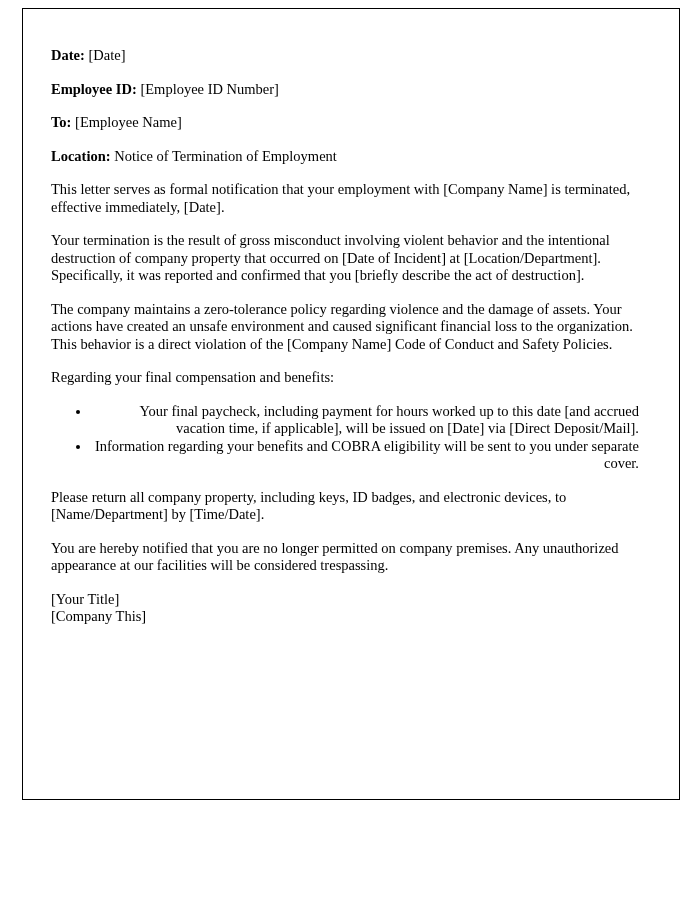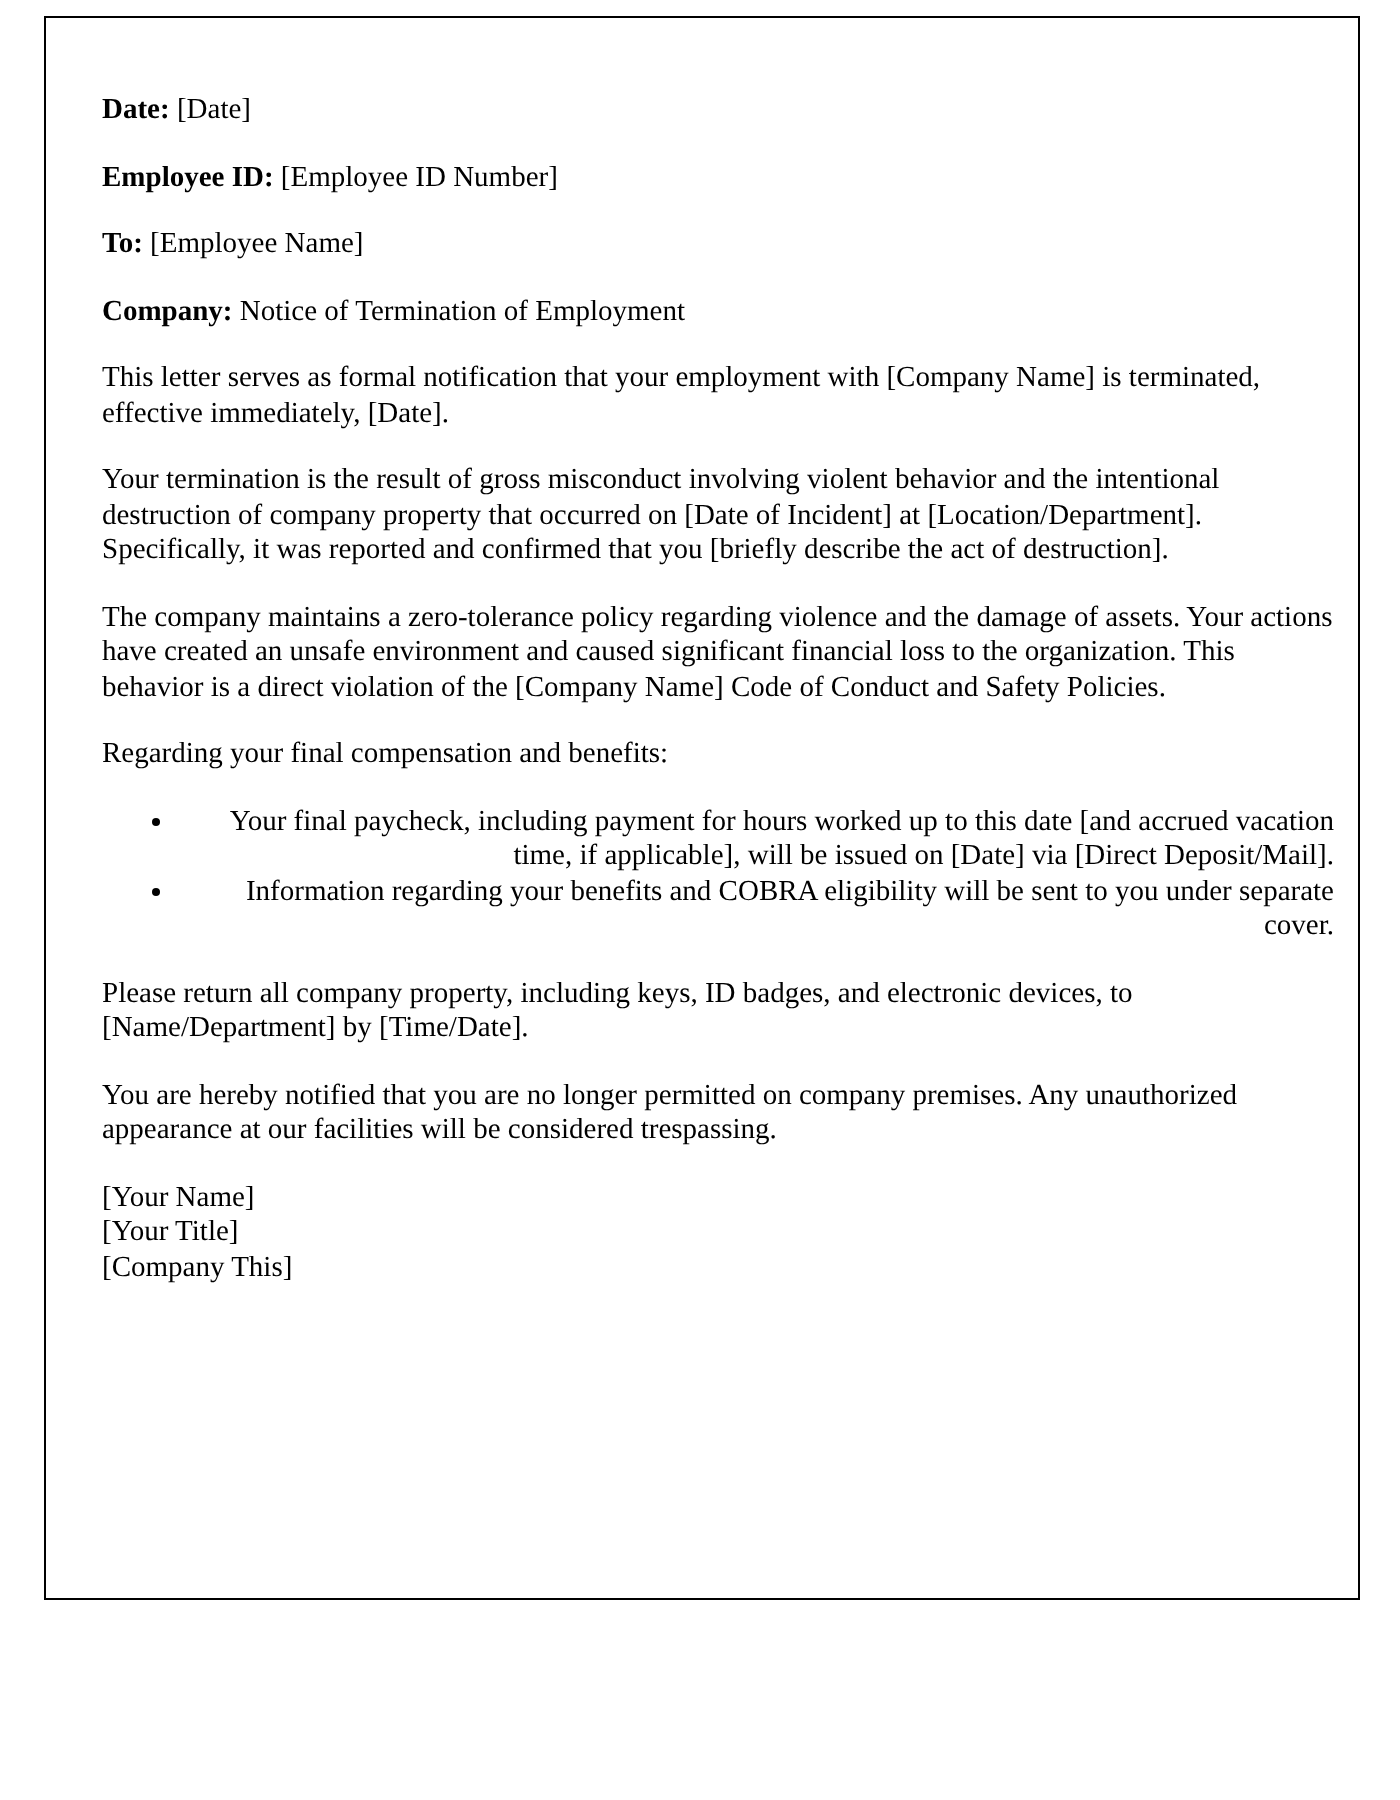--- a/index.html
+++ b/index.html
@@ -12,21 +12,21 @@
     height: 900px;
     font-family: "Liberation Serif", serif;
     color: #000000;
   }
   .letter {
     box-sizing: border-box;
     width: 658px;
     height: 792px;
     margin: 8px 0 0 22px;
     border: 1px solid #000000;
-    padding: 38px 12px 0 28px;
+    padding: 38px 40px 0 28px;
     font-size: 14.5px;
     line-height: 17.5px;
     overflow: hidden;
   }
   p.para {
     margin: 0 0 16px 0;
   }
   .field-label {
     font-weight: bold;
     margin-right: 0.25em;
@@ -59,21 +59,21 @@
 
   <p class="para">
     <span class="field-label">Employee ID:</span><span>[Employee ID Number]</span>
   </p>
 
   <p class="para">
     <span class="field-label">To:</span><span>[Employee Name]</span>
   </p>
 
   <p class="para">
-    <span class="field-label">Company:</span><span>Notice of Termination of Employment</span>
+    <span class="field-label">Location:</span><span>Notice of Termination of Employment</span>
   </p>
 
 
   <p class="para">This letter serves as formal notification that your employment with [Company Name] is terminated, effective immediately, [Date].</p>
 
   <p class="para">Your termination is the result of gross misconduct involving violent behavior and the intentional destruction of company property that occurred on [Date of Incident] at [Location/Department]. Specifically, it was reported and confirmed that you [briefly describe the act of destruction].</p>
 
   <p class="para">The company maintains a zero-tolerance policy regarding violence and the damage of assets. Your actions have created an unsafe environment and caused significant financial loss to the organization. This behavior is a direct violation of the [Company Name] Code of Conduct and Safety Policies.</p>
 
   <p class="para">Regarding your final compensation and benefits:</p>
@@ -82,18 +82,17 @@
     <li>Your final paycheck, including payment for hours worked up to this date [and accrued vacation time, if applicable], will be issued on [Date] via [Direct Deposit/Mail].</li>
     <li>Information regarding your benefits and COBRA eligibility will be sent to you under separate cover.</li>
   </ul>
 
   <p class="para">Please return all company property, including keys, ID badges, and electronic devices, to [Name/Department] by [Time/Date].</p>
 
   <p class="para">You are hereby notified that you are no longer permitted on company premises. Any unauthorized appearance at our facilities will be considered trespassing.</p>
 
 
   <div class="signature-block">
-    <div class="sig-line">[Your Name]</div>
     <div class="sig-line">[Your Title]</div>
     <div class="sig-line">[Company This]</div>
   </div>
 
 </div>
 
 </body></html>

